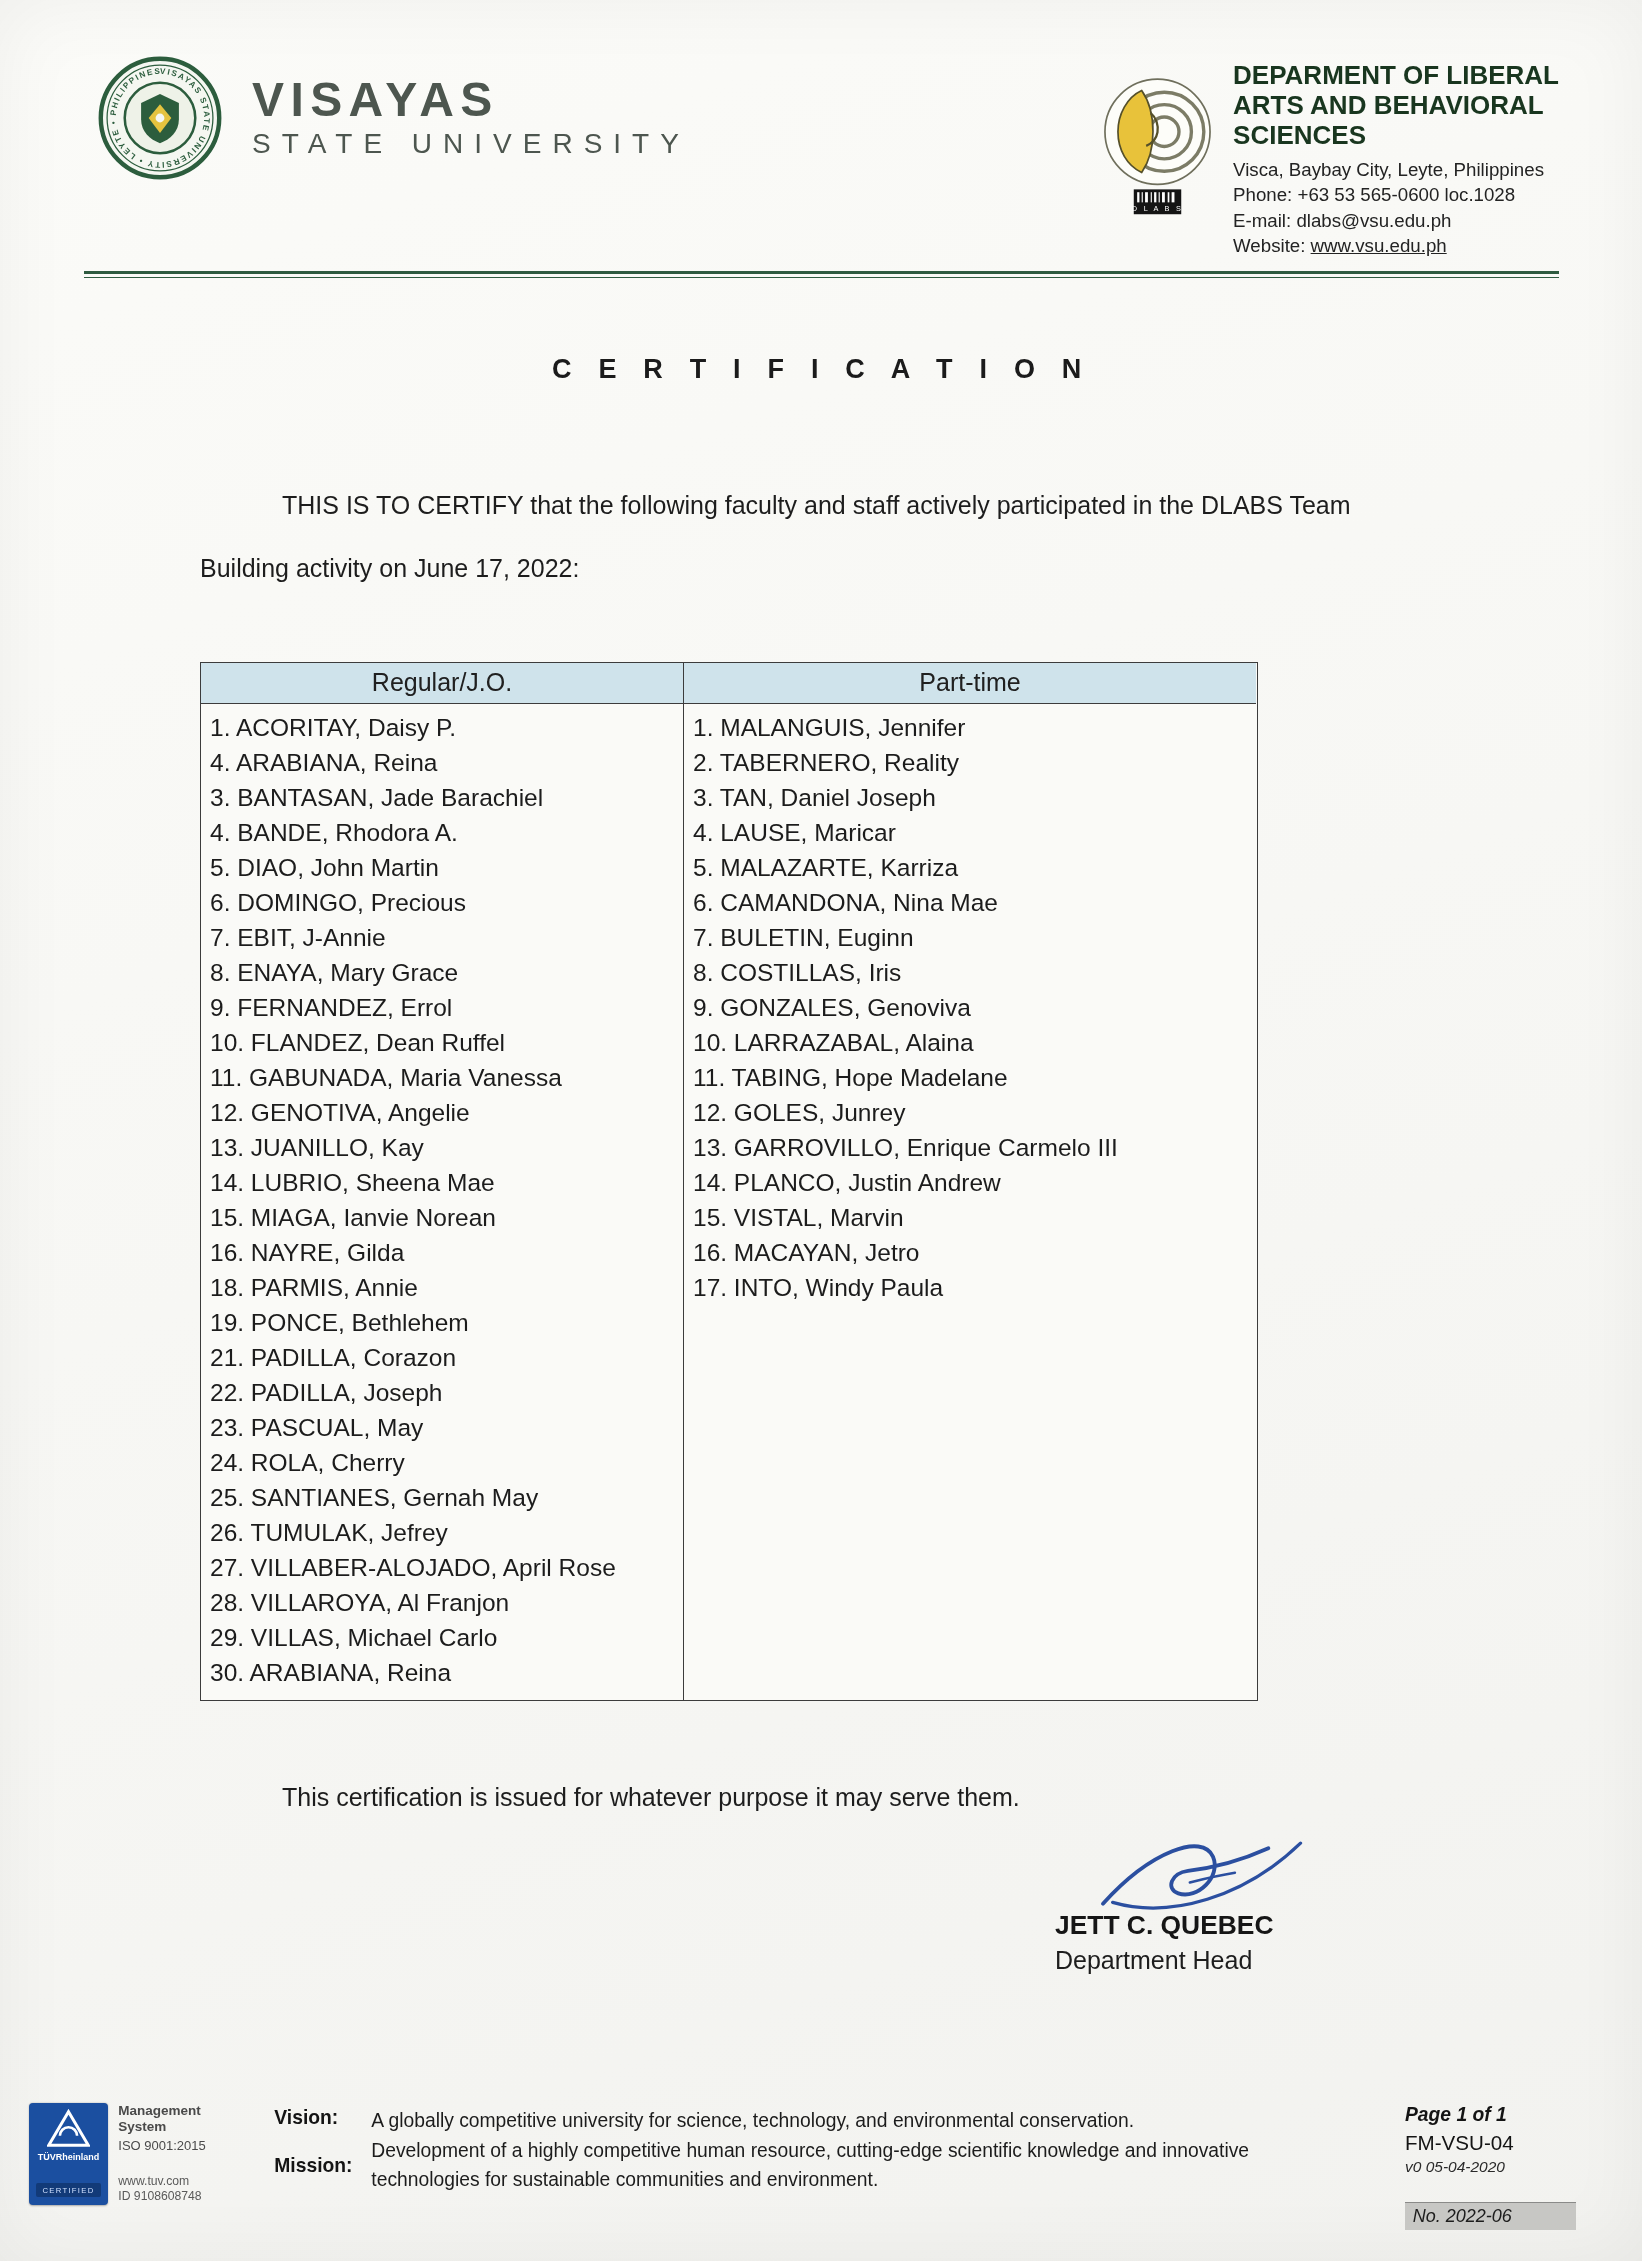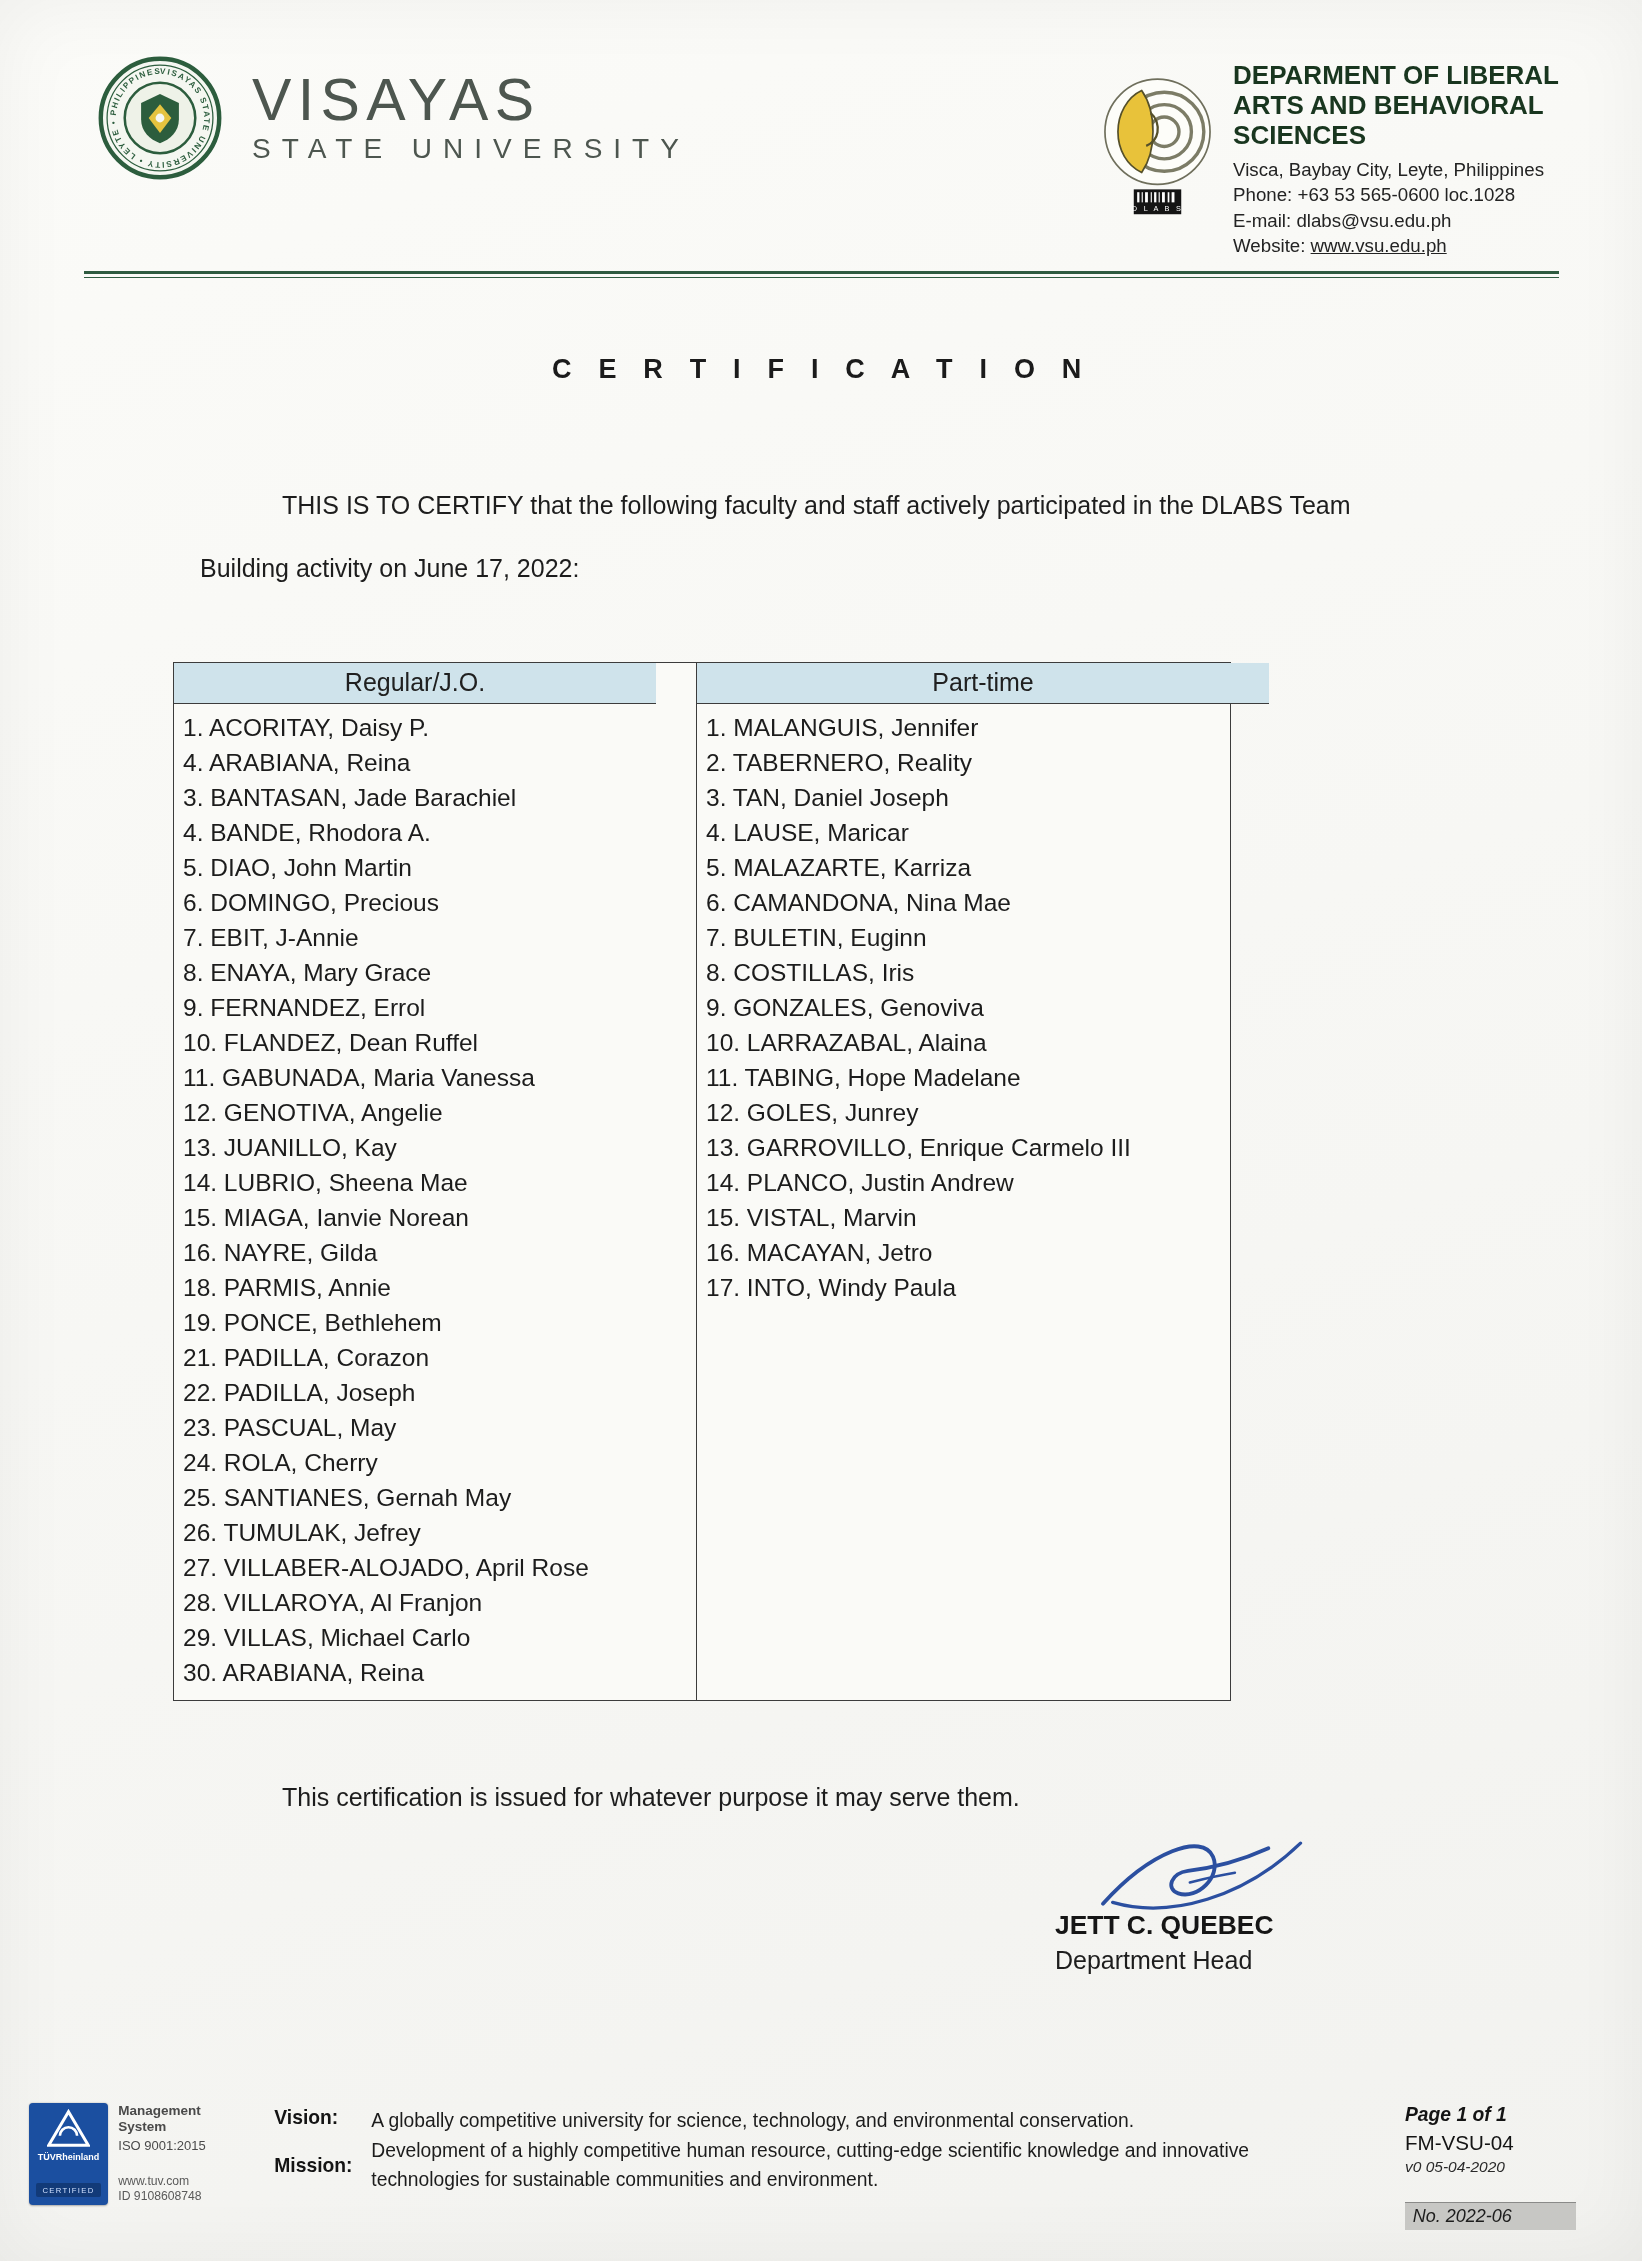--- a/index.html
+++ b/index.html
@@ -13,22 +13,22 @@
     padding: 55px 84px 39px 84px;
     overflow: hidden;
     box-shadow: inset 0 0 77px rgba(0,0,0,0.05);
   }
 
   
   .letterhead { display: flex; justify-content: space-between; align-items: flex-start; }
   .lh-left { display: flex; align-items: center; gap: 29px; padding-left: 13px; }
   .seal { width: 126px; height: 126px; flex: 0 0 auto; }
   .wordmark .wm-main {
-    font-size: 59px; line-height: 1; letter-spacing: 6.4px;
-    color: #4d564f; font-weight: 400;
+    font-size: 48px; line-height: 1; letter-spacing: 6.4px;
+    color: #4d564f; font-weight: 700;
   }
   .wordmark .wm-sub {
     font-size: 28px; letter-spacing: 11px; color: #4d564f; margin-top: 3.9px; font-weight: 400;
   }
   .lh-right { display: flex; gap: 19.3px; align-items: flex-start; padding-top: 6.4px; }
   .dlabs { width: 113px; height: 164px; flex: 0 0 auto; margin-top: 3.2px; }
   .dept-name div { font-size: 26px; font-weight: 700; color: #19361f; line-height: 1.14; }
   .dept-contacts { margin-top: 6.4px; font-size: 18.7px; line-height: 1.36; color: #232323; }
   .dept-contacts .link { text-decoration: underline; }
 
@@ -40,25 +40,24 @@
     margin-top: 76px; text-align: center;
     font-size: 27px; font-weight: 700; letter-spacing: 9.7px; color: #1b1b1b;
   }
   .intro {
     margin-top: 89px; margin-left: 116px;
     width: 1166px; font-size: 25px; line-height: 2.55; text-indent: 82px; color: #1d1d1d;
   }
 
   
   .roster {
-    margin-top: 61px; margin-left: 89px;
+    margin-top: 61px; margin-left: 116px;
     width: 1058px; border: 1.9px solid #3c3c3c;
     display: grid; grid-template-columns: 482px 573px;
     background: #fafaf7;
-    gap: 40px;
   }
   .col { display: flex; flex-direction: column; }
   .col + .col { border-left: 1.9px solid #3c3c3c; }
   .col-header {
     background: #cfe3eb; text-align: center;
     font-size: 25px; padding: 4.5px 0 5.8px 0;
     border-bottom: 1.9px solid #3c3c3c; color: #202020;
   }
   .col-body { padding: 6.4px 10.3px 10.3px 9px; font-size: 24.5px; line-height: 35px; color: #1c1c1c; flex: 1; }
 

